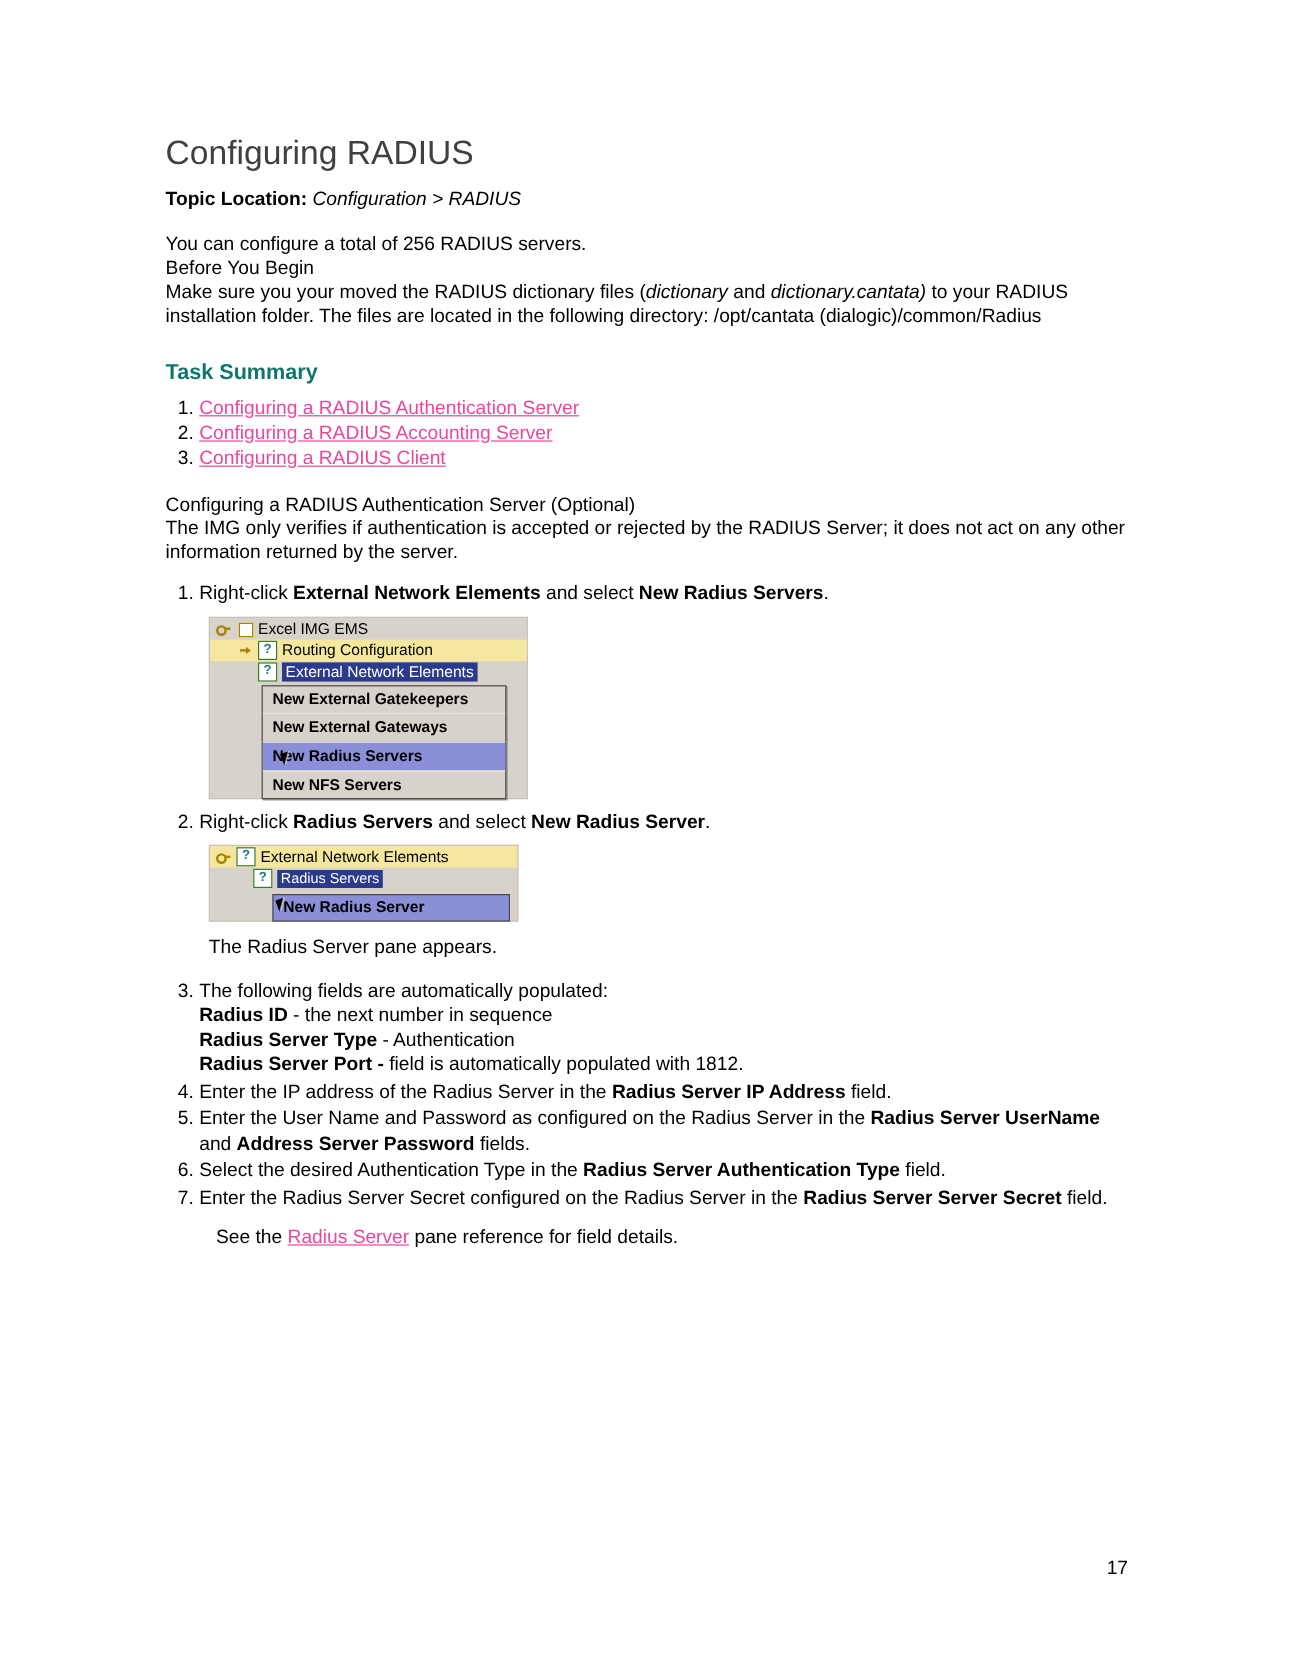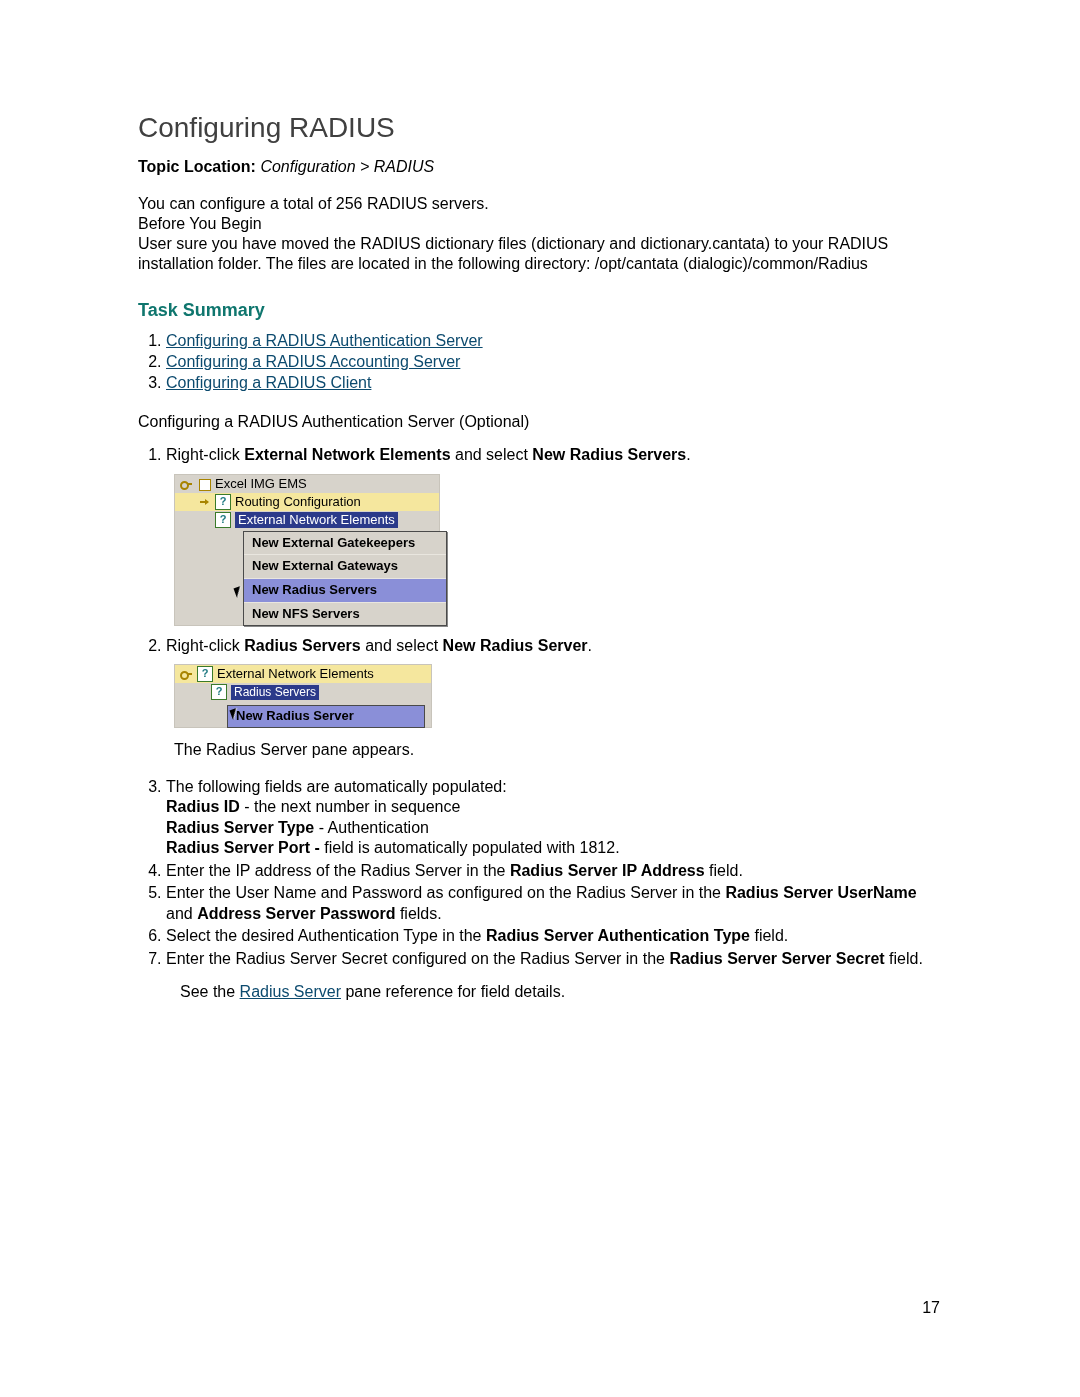--- a/index.html
+++ b/index.html
@@ -32,37 +32,37 @@
     font-size: 16px;
     margin-bottom: 18px;
   }
   .topic-line .label { font-weight: 700; }
   .topic-line .path  { font-style: italic; }
   .para {
     font-size: 16px;
     line-height: 1.25;
     margin: 0;
   }
-  .para .it { }
+  .para .it { font-style: italic; }
   h2.task {
     font-family: Verdana, Geneva, sans-serif;
     font-size: 18px;
     font-weight: 700;
     color: #0f766e;
     margin: 26px 0 10px 0;
   }
   ol.linklist {
     margin: 0 0 20px 28px;
     padding: 0;
     font-size: 16px;
     line-height: 1.3;
   }
   ol.linklist li { margin: 0; }
   a.doclink {
-    color: #0c4a6e;
+    color: #ec4899;
   }
   .subhead {
     font-size: 16px;
     margin: 0;
   }
   ol.steps {
     margin: 4px 0 0 28px;
     padding: 0;
     font-size: 16px;
     line-height: 1.28;
@@ -138,21 +138,21 @@
     font-weight: 700;
   }
   .menu1 .indent1 { padding-left: 22px; }
   .menu1 .indent2 { padding-left: 40px; }
   .menu1 .sel {
     background: #2b3a8a;
     color: #fff;
   }
   .ctxmenu {
     position: absolute;
-    left: 68px;
+    left: 43px;
     top: 56px;
     width: 202px;
     background: #d7d3cb;
     border: 1px solid #4a4a4a;
     box-shadow: 1px 1px 0 #888;
   }
   .ctxmenu .mitem {
     padding: 3px 8px;
     font-weight: 700;
     font-size: 13px;
@@ -233,32 +233,33 @@
     <h1 class="title">Configuring RADIUS</h1>
 
     <div class="topic-line">
       <span class="label">Topic Location:</span>
       <span class="path">Configuration &gt; RADIUS</span>
     </div>
 
     <p class="para">
       <span>You can configure a total of 256 RADIUS servers.</span><br>
       <span>Before You Begin</span><br>
-      <span>User sure you have moved the RADIUS dictionary files (</span><span class="it">dictionary</span><span> and </span><span class="it">dictionary.cantata)</span><span> to your RADIUS installation folder. The files are located in the following directory: /opt/cantata (dialogic)/common/Radius</span>
+      <span>Make sure you your moved the RADIUS dictionary files (</span><span class="it">dictionary</span><span> and </span><span class="it">dictionary.cantata)</span><span> to your RADIUS installation folder. The files are located in the following directory: /opt/cantata (dialogic)/common/Radius</span>
     </p>
 
     <h2 class="task">Task Summary</h2>
 
     <ol class="linklist">
       <li><a href="#" class="doclink">Configuring a RADIUS Authentication Server</a></li>
       <li><a href="#" class="doclink">Configuring a RADIUS Accounting Server</a></li>
       <li><a href="#" class="doclink">Configuring a RADIUS Client</a></li>
     </ol>
 
     <p class="subhead">Configuring a RADIUS Authentication Server (Optional)</p>
+    <p class="para">The IMG only verifies if authentication is accepted or rejected by the RADIUS Server; it does not act on any other information returned by the server.</p>
 
     <ol class="steps" style="margin-top:14px">
       <li>
         <span>Right-click </span><span class="b">External Network Elements</span><span> and select </span><span class="b">New Radius Servers</span><span>.</span>
 
         <div class="shot-wrap">
           <div class="menu1">
             <div class="row">
               <span class="ico ico-key"></span>
               <span class="ico ico-tree"></span>

